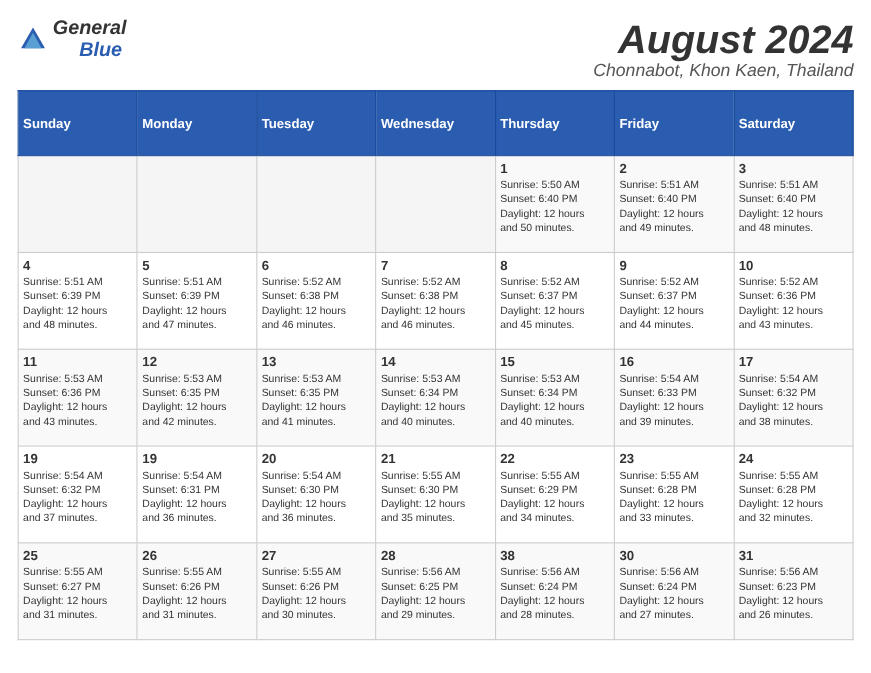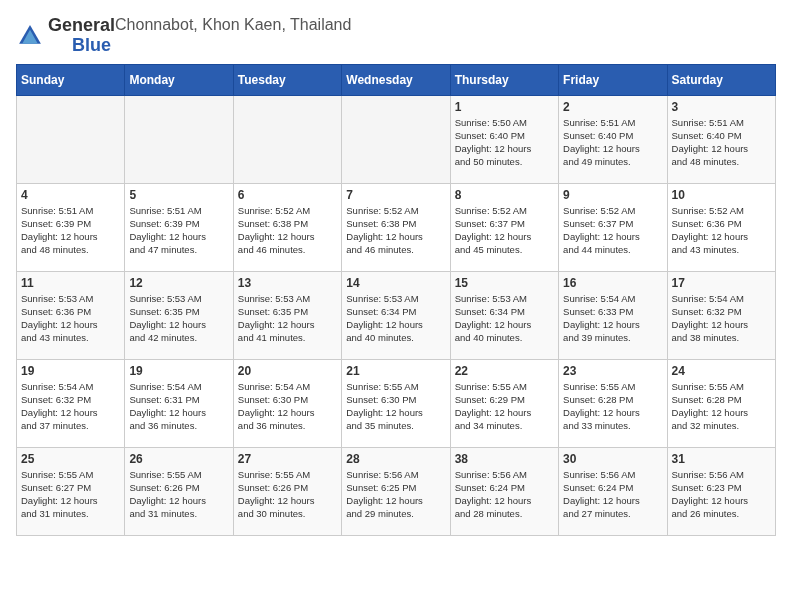--- a/index.html
+++ b/index.html
@@ -5,22 +5,24 @@
     * { box-sizing: border-box; margin: 0; padding: 0; }
     body {
       font-family: Arial, sans-serif;
       background: #fff;
       width: 792px;
       min-height: 612px;
       padding: 16px;
     }
     .header-area {
       display: flex;
+      justify-content: space-between;
       align-items: flex-start;
       margin-bottom: 8px;
+      font-style: italic;
     }
     .logo {
       display: flex;
       align-items: center;
       gap: 4px;
     }
     .logo-text-general {
       font-size: 18px;
       font-weight: bold;
       color: #333;
@@ -51,21 +53,21 @@
       color: #555;
     }
     table {
       width: 100%;
       border-collapse: collapse;
       font-size: 10px;
     }
     thead tr th {
       background: #2a5db0;
       color: #fff;
-      padding: 8px 4px;
+      padding: 22px 4px;
       text-align: left;
       font-size: 12px;
       border: 1px solid #1a4a9a;
     }
     tbody tr td {
       border: 1px solid #ccc;
       padding: 4px;
       vertical-align: top;
       width: calc(100% / 7);
       height: 88px;
@@ -102,20 +104,21 @@
     <div>
       <div>
         <span class="logo-text-general">General</span>
       </div>
       <div>
         <span class="logo-text-blue">Blue</span>
       </div>
     </div>
   </div>
   <div class="title-area">
+    <div class="calendar-title">August 2024</div>
     <div class="calendar-subtitle">Chonnabot, Khon Kaen, Thailand</div>
   </div>
 </div>
 
 <table>
   <thead>
     <tr>
     <th>Sunday</th>
         <th>Monday</th>
         <th>Tuesday</th>

